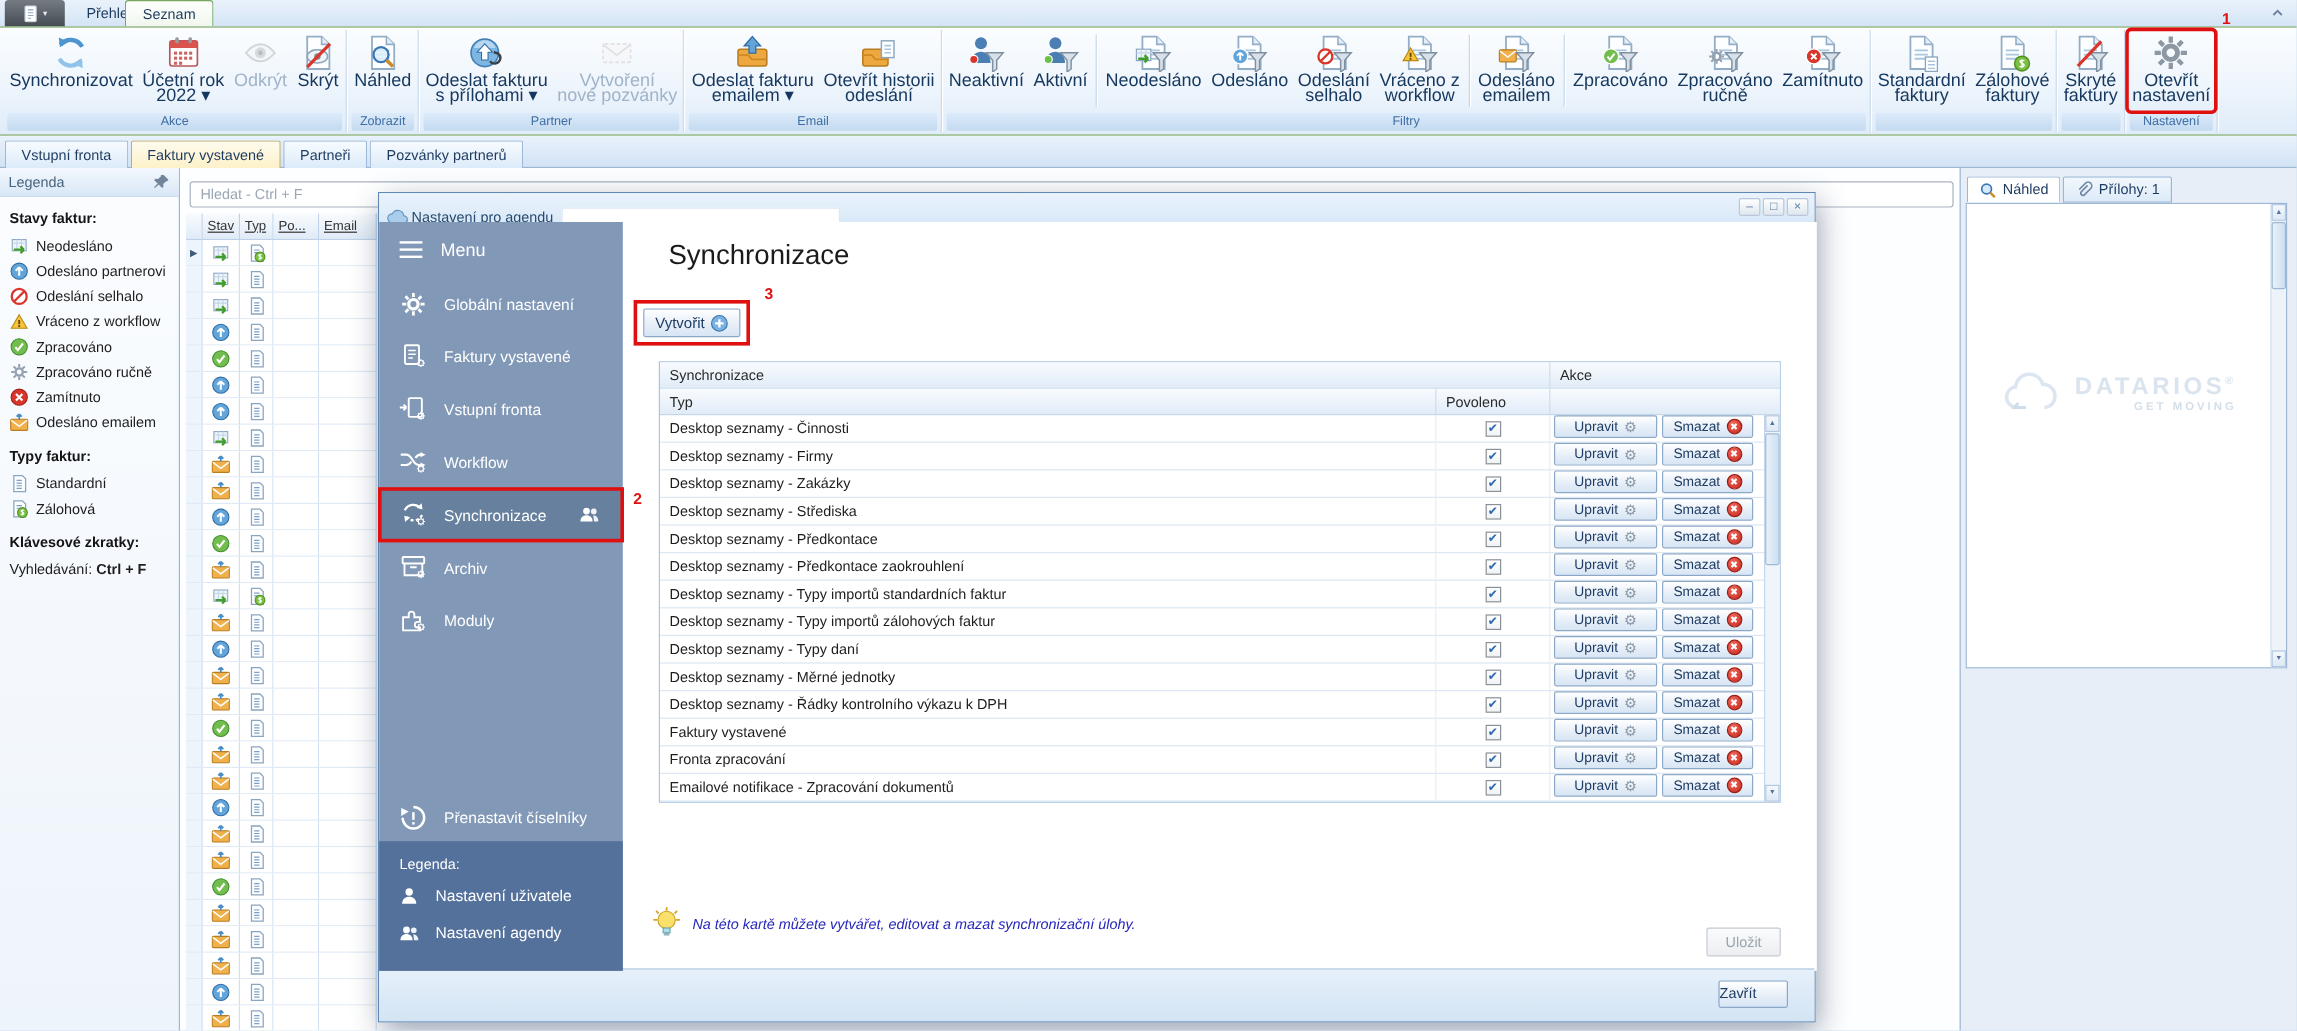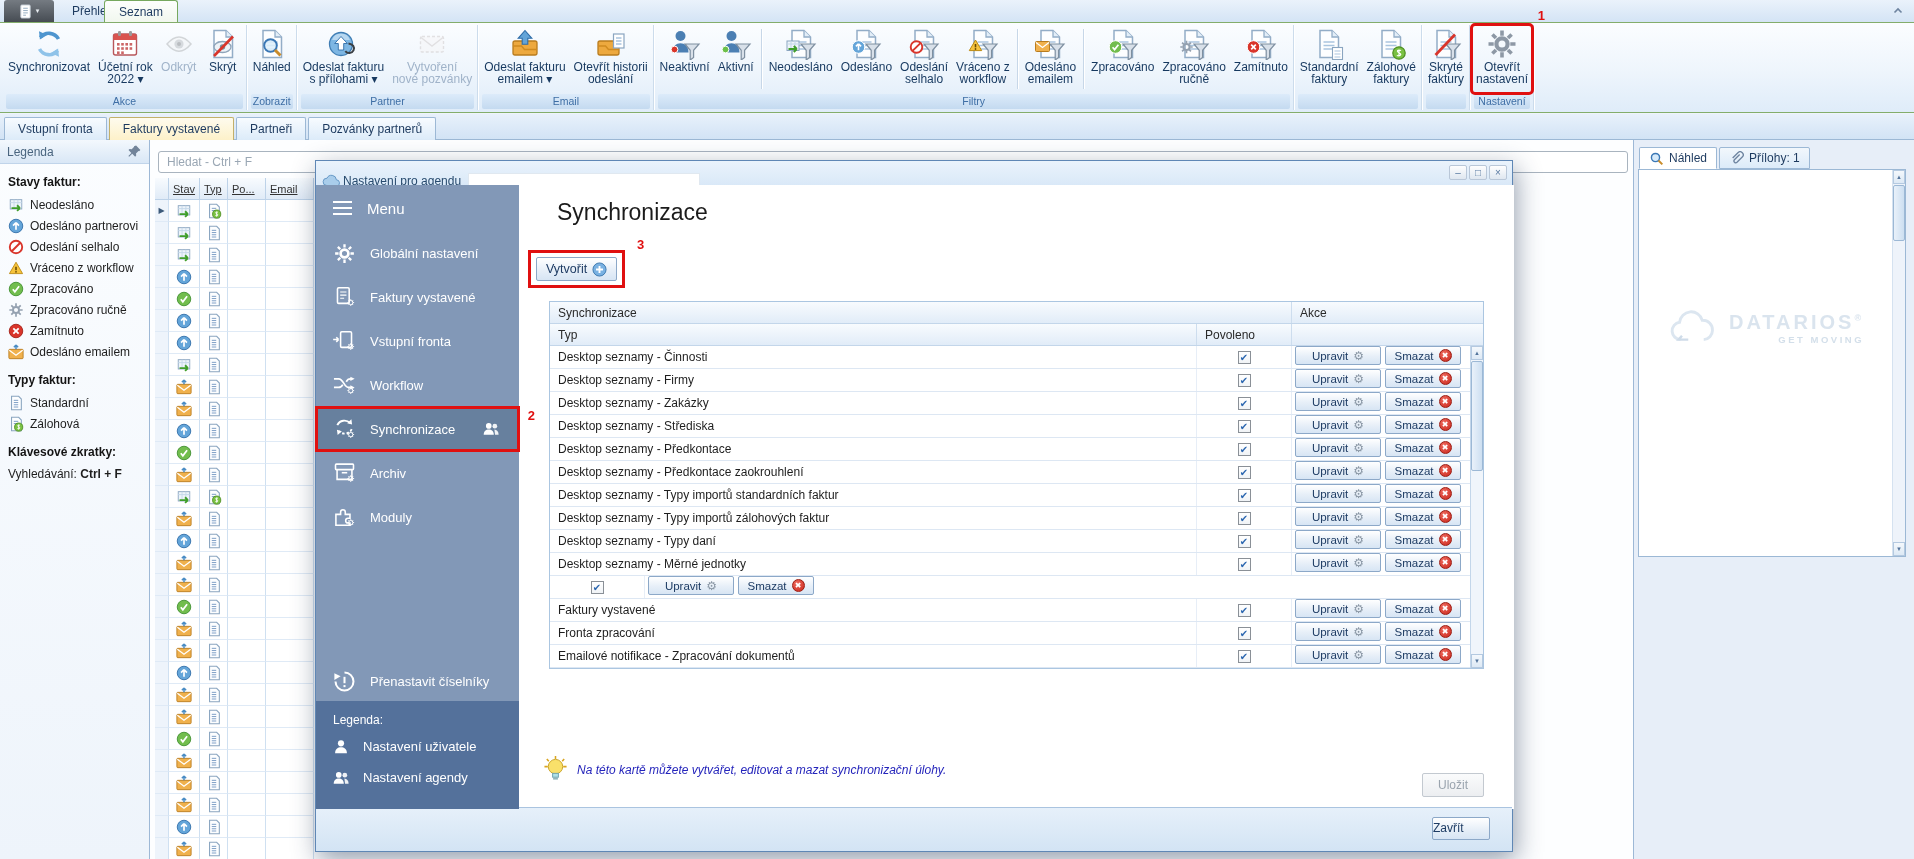--- a/index.html
+++ b/index.html
@@ -16,21 +16,21 @@
   .collapse-btn { position:absolute; right:8px; top:4px; width:16px; height:14px; display:flex; align-items:center; justify-content:center; cursor:pointer; }
 
   
   .ribbon { position:absolute; left:0; top:22px; width:100%; height:91px; display:flex; align-items:stretch; padding:2px 2px 2px 3px; background:linear-gradient(#fbfdff,#eef5fc 55%,#dfecf9); border-top:1px solid #83ad6b; border-bottom:1px solid #83ad6b; }
   .rgroup { display:flex; flex-direction:column; border-right:1px solid #ccdcec; box-shadow:1px 0 0 #fff; margin-right:1px; padding:0 1px; }
   .rg-body { flex:1; display:flex; align-items:stretch; }
   .rbtn { display:flex; flex-direction:column; align-items:center; padding:3px 4px 1px; min-width:44px; border-radius:3px; position:relative; cursor:pointer; }
   .ic { display:inline-block; line-height:0; }
   .ic svg { width:100%; height:100%; }
   .ic32 { width:32px; height:32px; margin-bottom:2px; }
-  .rlbl { font-size:12px; line-height:11.5px; color:#16385f; text-align:center; white-space:pre-line; }
+  .rlbl { font-size:15px; line-height:11.5px; color:#16385f; text-align:center; white-space:pre-line; }
   .rbtn.disabled { cursor:default; }
   .rbtn.disabled .rlbl { color:#a0b3c9; }
   .rbtn.disabled .ic32 { opacity:.42; filter:grayscale(.8); }
   .rsep { width:1px; background:#c7d7e8; box-shadow:1px 0 0 #fff; margin:4px 3px; }
   .rg-label { height:15px; margin:1px 2px 1px; background:linear-gradient(#dcebfa,#c4daf0); border-radius:2px; color:#3e6ea5; font-size:10.5px; line-height:15px; text-align:center; min-width:40px; }
   .rbtn.hl { outline:3px solid #e01010; outline-offset:-1px; }
   .anno-num { position:absolute; color:#e01010; font-weight:700; font-size:13px; z-index:40; }
   .anno-1 { top:-17px; right:-13px; }
 
   
@@ -1488,20 +1488,23 @@
                   <span>Upravit</span>
                   <span class="g-gear">⚙</span>
                 </span>
                 <span class="wbtn del">
                   <span>Smazat</span>
                   <span class="g-del">✖</span>
                 </span>
               </div>
             </div>
             <div class="dtr">
+              <div class="dtd-typ">
+                <span>Desktop seznamy - Řádky kontrolního výkazu k DPH</span>
+              </div>
               <div class="dtd-pov">
                 <span class="cb">✔</span>
               </div>
               <div class="dtd-act">
                 <span class="wbtn edit">
                   <span>Upravit</span>
                   <span class="g-gear">⚙</span>
                 </span>
                 <span class="wbtn del">
                   <span>Smazat</span>

